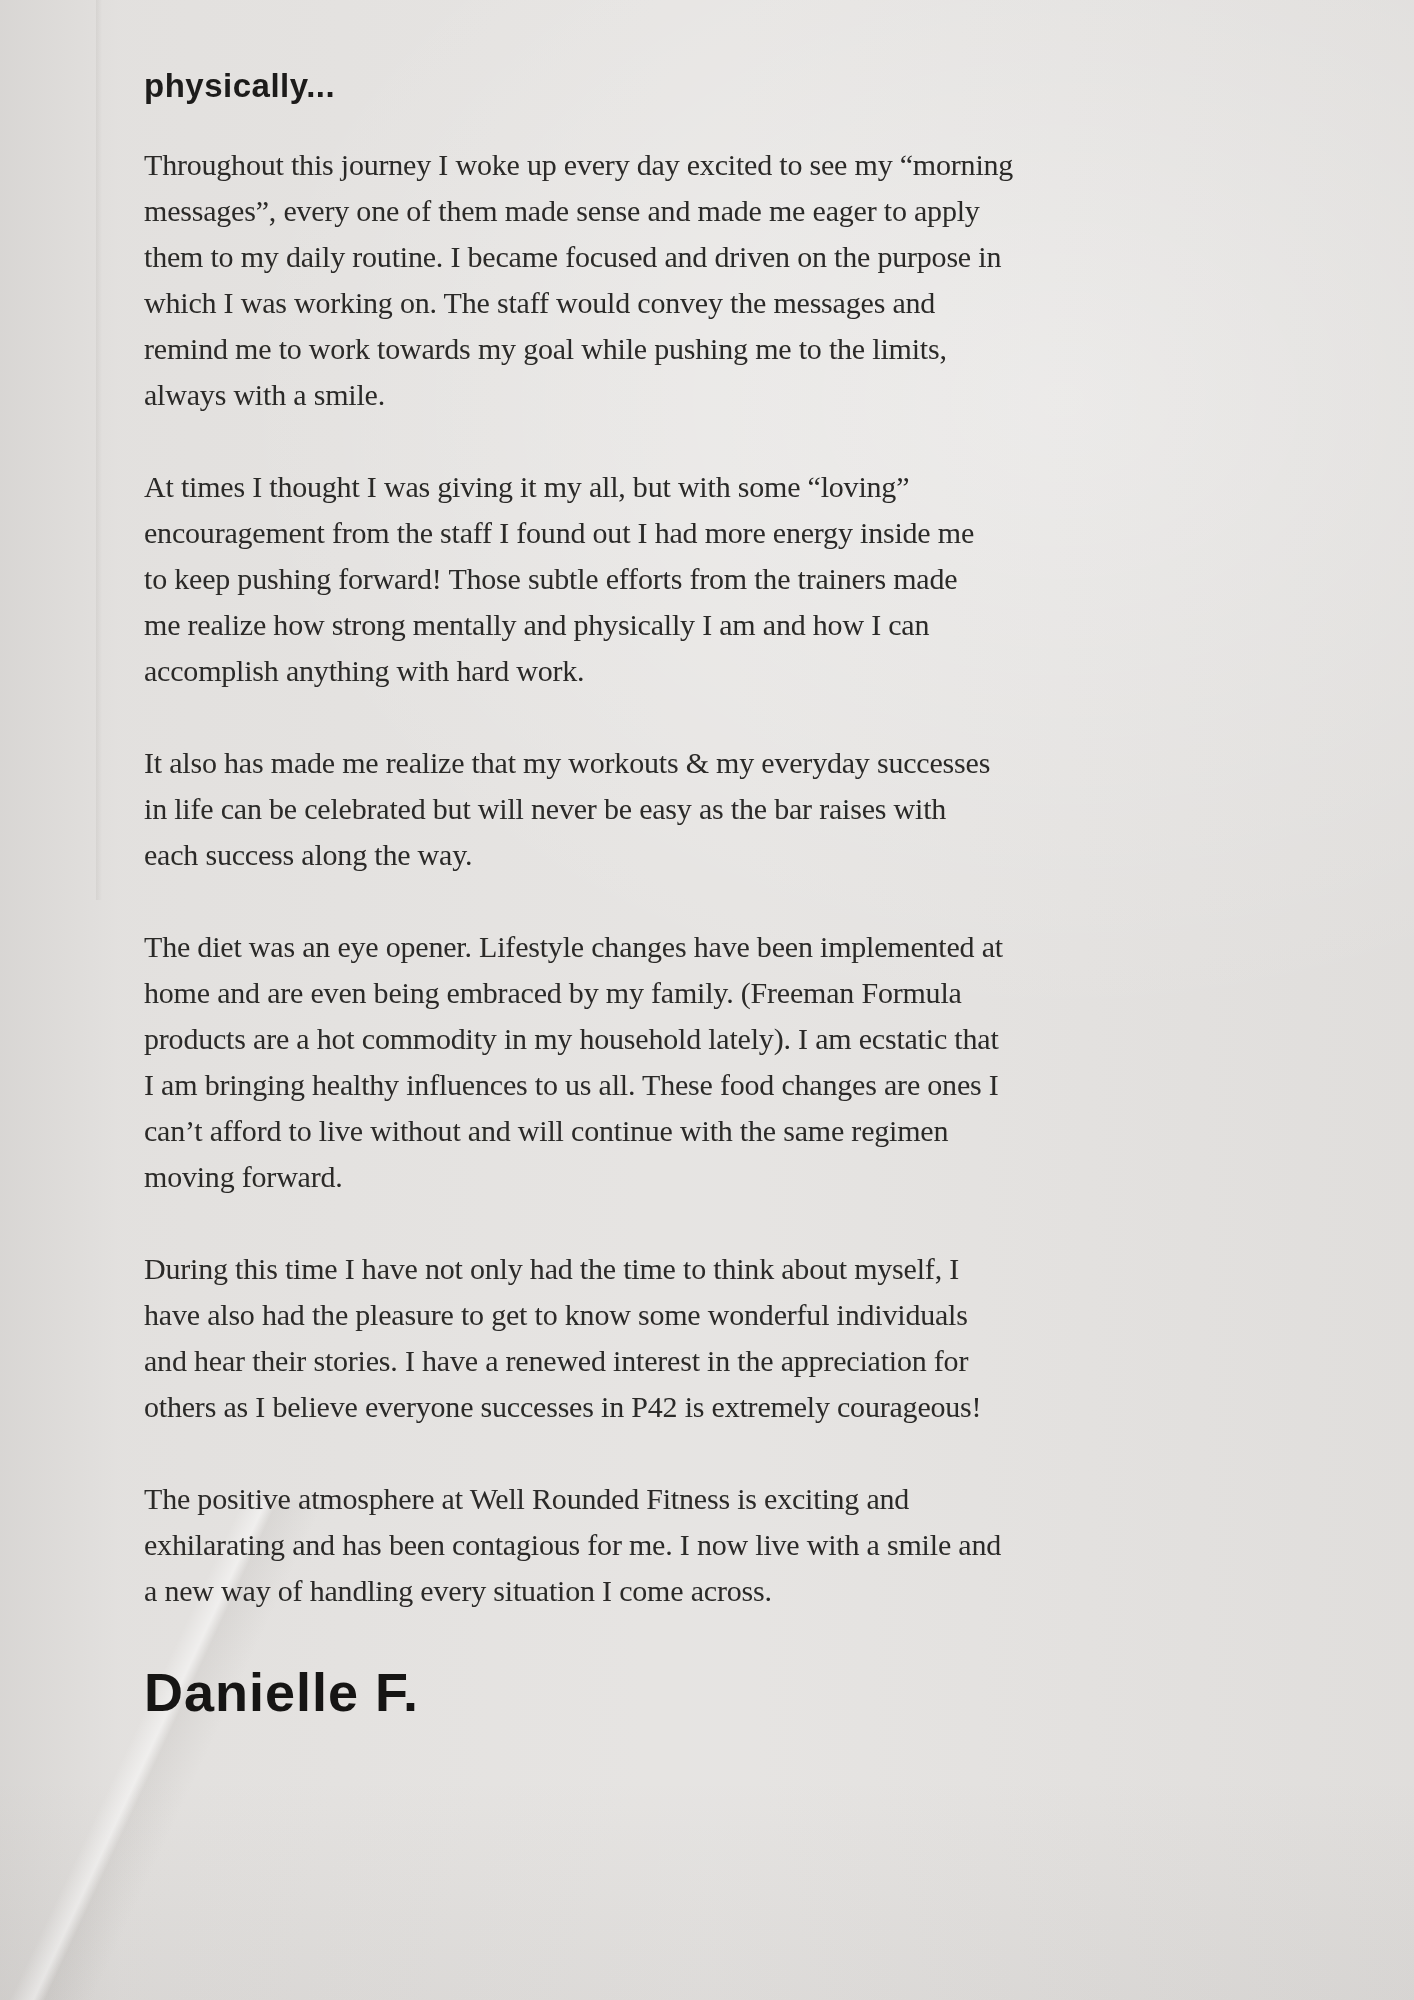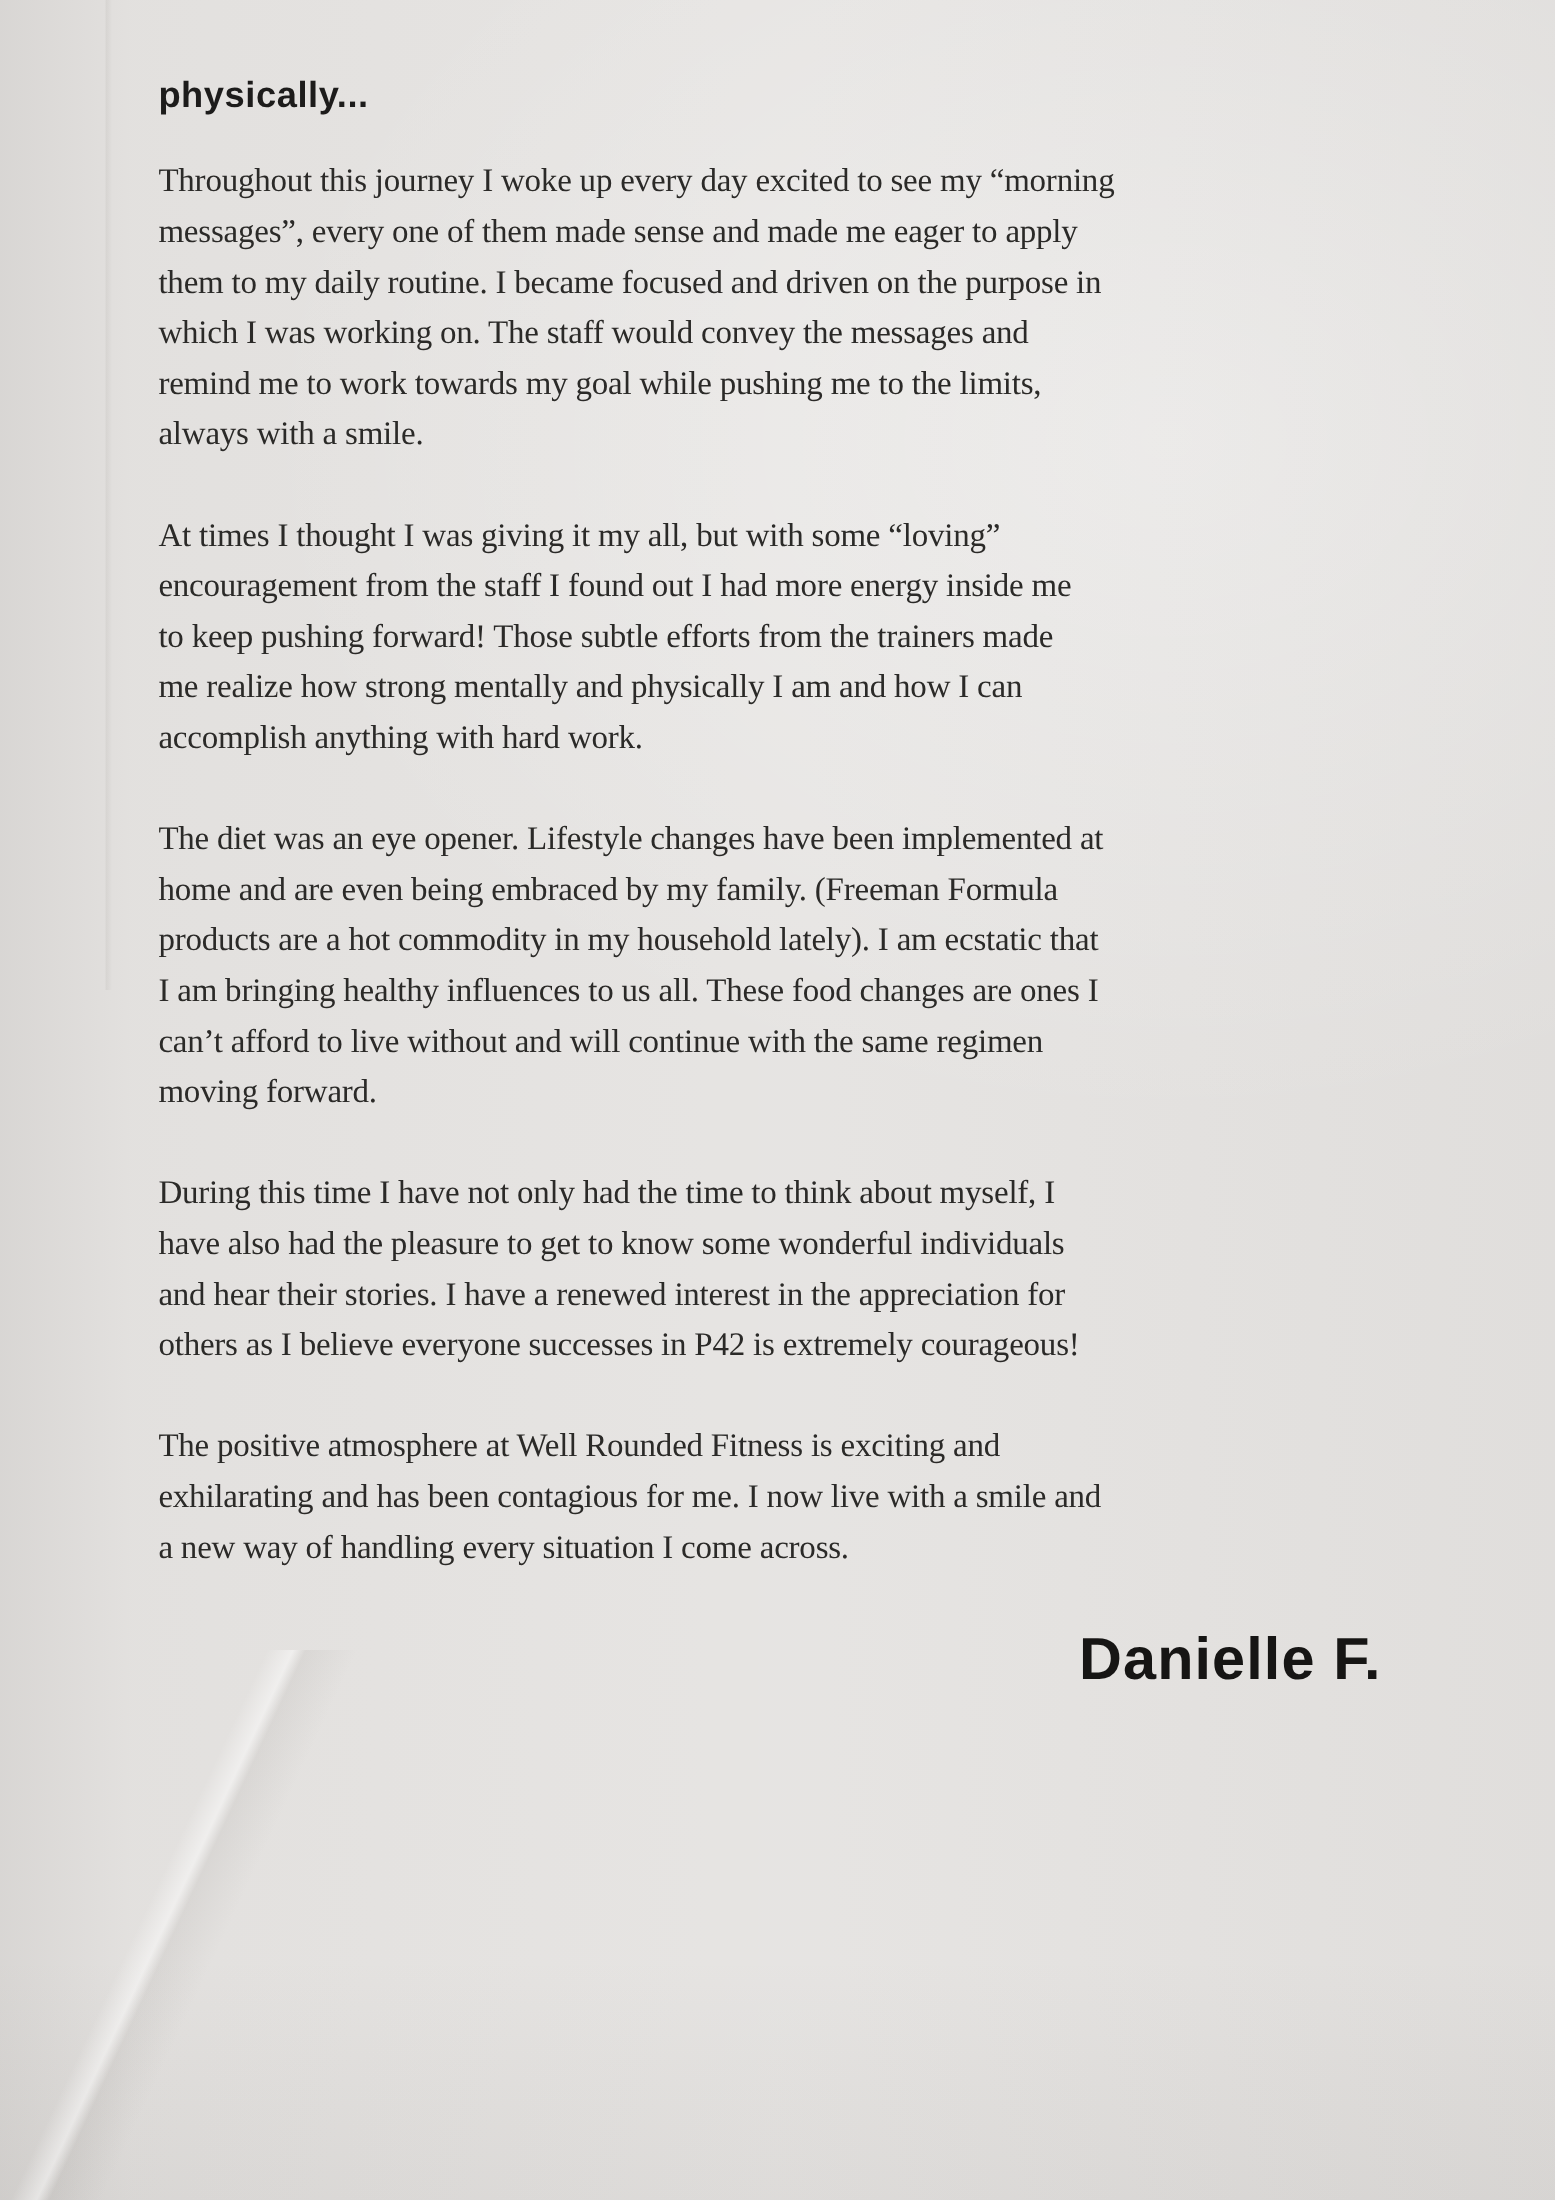--- a/index.html
+++ b/index.html
@@ -51,21 +51,21 @@
     margin: 0 0 46px 0;
     color: #2b2a28;
   }
   .signature {
     font-family: "Liberation Sans", sans-serif;
     font-weight: 700;
     font-size: 54px;
     line-height: 64px;
     letter-spacing: 1px;
     color: #161514;
-    text-align: right;
+    text-align: left;
     margin: 30px 14px 0 0;
   }
 </style>
 </head>
 <body>
 
 <div class="page">
   <div class="content">
 
     <div class="doc-header">physically...</div>
@@ -76,20 +76,23 @@
 which I was working on. The staff would convey the messages and
 remind me to work towards my goal while pushing me to the limits,
 always with a smile.</p>
 
     <p class="para">At times I thought I was giving it my all, but with some “loving”
 encouragement from the staff I found out I had more energy inside me
 to keep pushing forward! Those subtle efforts from the trainers made
 me realize how strong mentally and physically I am and how I can
 accomplish anything with hard work.</p>
 
+    <p class="para">It also has made me realize that my workouts &amp; my everyday successes
+in life can be celebrated but will never be easy as the bar raises with
+each success along the way.</p>
 
     <p class="para">The diet was an eye opener. Lifestyle changes have been implemented at
 home and are even being embraced by my family. (Freeman Formula
 products are a hot commodity in my household lately). I am ecstatic that
 I am bringing healthy influences to us all. These food changes are ones I
 can’t afford to live without and will continue with the same regimen
 moving forward.</p>
 
     <p class="para">During this time I have not only had the time to think about myself, I
 have also had the pleasure to get to know some wonderful individuals

